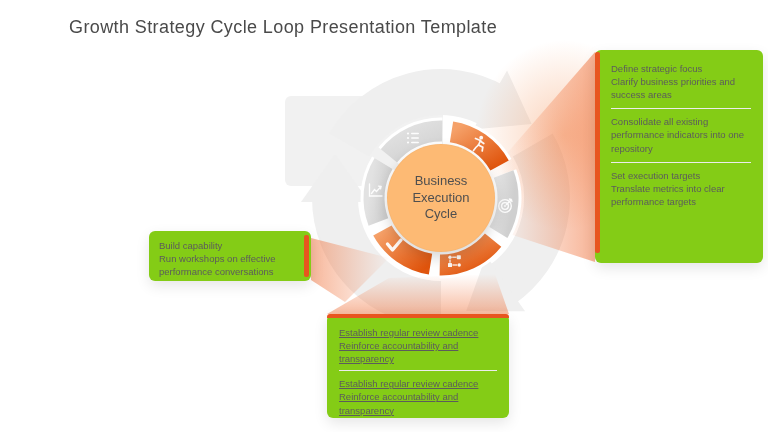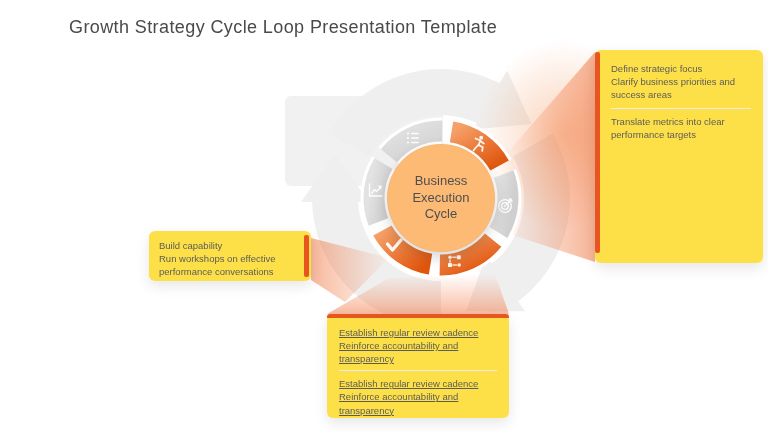--- a/index.html
+++ b/index.html
@@ -20,21 +20,21 @@
     background:#fdba74;border-radius:50%;
     box-shadow:0 6px 14px rgba(0,0,0,0.16), 0 0 0 1px rgba(0,0,0,0.02) inset;
     display:flex;align-items:center;justify-content:center;
   }
   .center-label{
     width:80px;text-align:center;font-size:13px;line-height:1.3;
     color:#4f4f4f;font-weight:500;
   }
 
   .card{
-    position:absolute;background:#fde047;border-radius:6px;z-index:4;
+    position:absolute;background:#84cc16;border-radius:6px;z-index:4;
     box-shadow:0 5px 14px rgba(0,0,0,0.10);
     color:#5c5c5c;font-size:9.5px;line-height:1.38;
   }
   .accent-bar{position:absolute;background:#E8551F;border-radius:2px;}
 
   .left-card{left:110px;top:231px;width:162px;height:50px;}
   .left-card .content{padding:8px 8px 8px 10px;}
   .left-card .accent-bar{right:2px;top:4px;bottom:4px;width:5px;}
 
   .bottom-card{left:288px;top:314px;width:182px;height:104px;}
@@ -190,18 +190,22 @@
   </div>
 
   <div class="card right-card">
     <div class="accent-bar"></div>
     <div class="content">
       <div class="item">
         <span class="line">Define strategic focus</span>
         <span class="line">Clarify business priorities and success areas</span>
       </div>
       <div class="item">
+        <span class="line">Consolidate all existing performance indicators into one repository</span>
+      </div>
+      <div class="item">
+        <span class="line">Set execution targets</span>
         <span class="line">Translate metrics into clear performance targets</span>
       </div>
     </div>
   </div>
 
 </div>
 
 </body></html>

